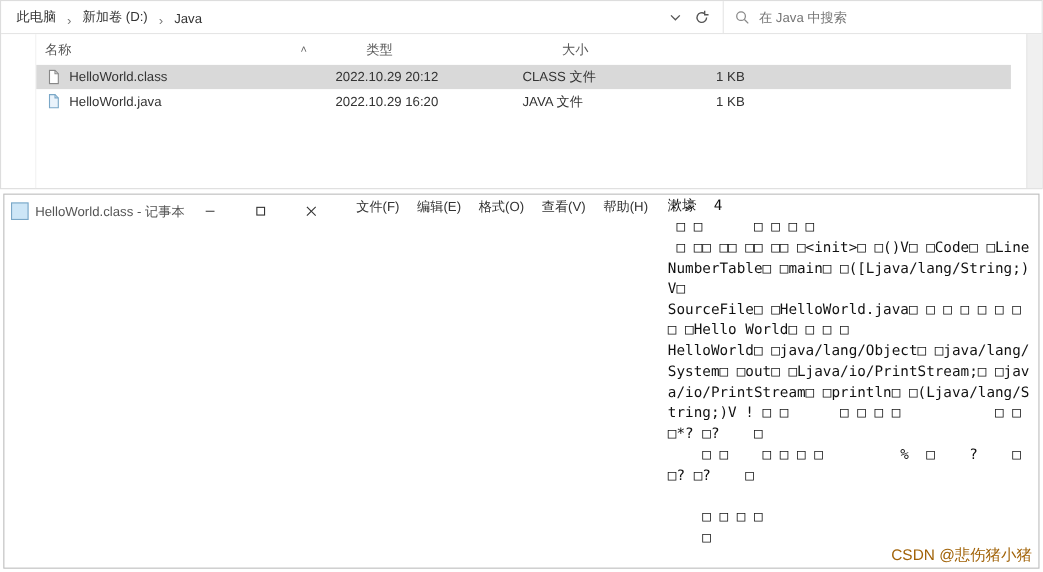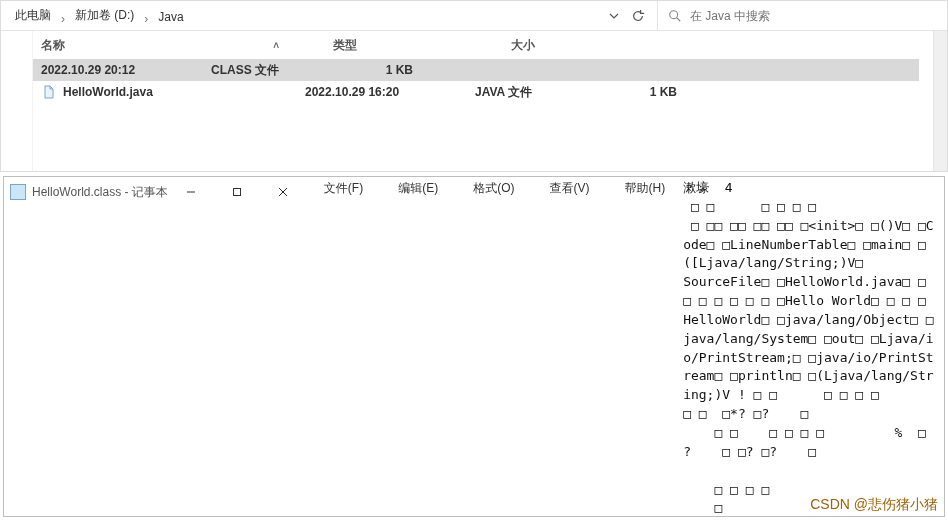--- a/index.html
+++ b/index.html
@@ -11,21 +11,21 @@
     .breadcrumbs { flex: 1; display: flex; align-items: flex-end; padding: 0 10px; gap: 4px; }
     .crumb { padding: 2px 4px; cursor: pointer; }
     .crumb-sep { color: #777; padding: 0 2px; }
     .addr-actions { display: flex; align-items: center; gap: 12px; padding: 0 12px; color: #555; }
     .addr-actions span { cursor: pointer; }
     .search-box { width: 290px; border-left: 1px solid #e5e5e5; height: 100%; display: flex; align-items: center; padding: 0 10px; gap: 8px; color: #888; }
     .search-box input { border: none; outline: none; flex: 1; font-size: 12px; color: #0f172a; background: transparent; }
 
     .file-area { flex: 1; display: flex; }
     .file-area .spacer { width: 32px; border-right: 1px solid #f2f2f2; }
-    .file-list { flex: 1; padding-right: 14px; font-weight: bold; }
+    .file-list { flex: 1; padding-right: 14px; }
 
     .list-header { display: flex; height: 28px; align-items: center; color: #555; }
     .col { padding: 0 8px; }
     .col-name { width: 264px; display: flex; align-items: center; gap: 6px; }
     .col-date { width: 142px; }
     .col-type { width: 138px; margin-left: 28px; }
     .col-size { width: 80px; text-align: right; }
     .sort-ind { color: #666; font-size: 10px; margin-left: auto; margin-right: 10px; }
 
     .row { display: flex; height: 22px; align-items: center; }
@@ -34,21 +34,21 @@
     .vscroll { width: 14px; background: #f0f0f0; border-left: 1px solid #e5e5e5; }
 
     
     .notepad { position: absolute; top: 176px; left: 3px; right: 3px; bottom: 3px; border: 1px solid #bdbdbd; background: #fff; display: flex; }
     .titlebar { height: 30px; display: flex; align-items: center; padding: 0 6px; color: #555; }
     .title-icon { display: inline-flex; width: 16px; height: 16px; background: #cde6f7; border: 1px solid #7aa7c7; margin-right: 6px; }
     .title-text { flex: 1; }
     .win-btns { display: flex; gap: 0; }
     .win-btn { width: 46px; height: 30px; display: flex; align-items: center; justify-content: center; color: #555; }
 
-    .menubar { height: 22px; display: flex; align-items: center; padding: 0 4px; gap: 19px; color: #333; }
+    .menubar { height: 22px; display: flex; align-items: center; padding: 0 4px; gap: 0; color: #333; }
     .menubar .menu-item { padding: 2px 8px; cursor: pointer; }
 
     .content { flex: 1; padding: 2px 6px; font-family: Consolas, "Microsoft YaHei", monospace; font-size: 13px; color: #111; line-height: 1.45; white-space: pre-wrap; word-break: break-all; overflow: hidden; }
 
     .watermark { position: absolute; right: 10px; bottom: 6px; color: #a16207; font-size: 14px; pointer-events: none; }
 
     svg { display: block; }
   </style>
 </head>
 <body>
@@ -92,20 +92,29 @@
       <div class="list-header">
         <div class="col col-name">
             <span>名称</span>
             <span class="sort-ind">˄</span>
           </div>
         <div class="col col-type">类型</div>
         <div class="col col-size">大小</div>
       </div>
 
       <div class="row selected">
+        <div class="col col-name">
+          <span class="file-icon">
+            <svg width="14" height="14" viewBox="0 0 14 14">
+                <path d="M3 1h5l3 3v9H3z" fill="#fff" stroke="#888"></path>
+                <path d="M8 1v3h3" fill="none" stroke="#888"></path>
+              </svg>
+          </span>
+          <span>HelloWorld.class</span>
+        </div>
         <div class="col col-date">2022.10.29 20:12</div>
         <div class="col col-type">CLASS 文件</div>
         <div class="col col-size">1 KB</div>
       </div>
 
       <div class="row">
         <div class="col col-name">
           <span class="file-icon">
             <svg width="14" height="14" viewBox="0 0 14 14">
                 <path d="M3 1h5l3 3v9H3z" fill="#eaf3fb" stroke="#7aa7c7"></path>

